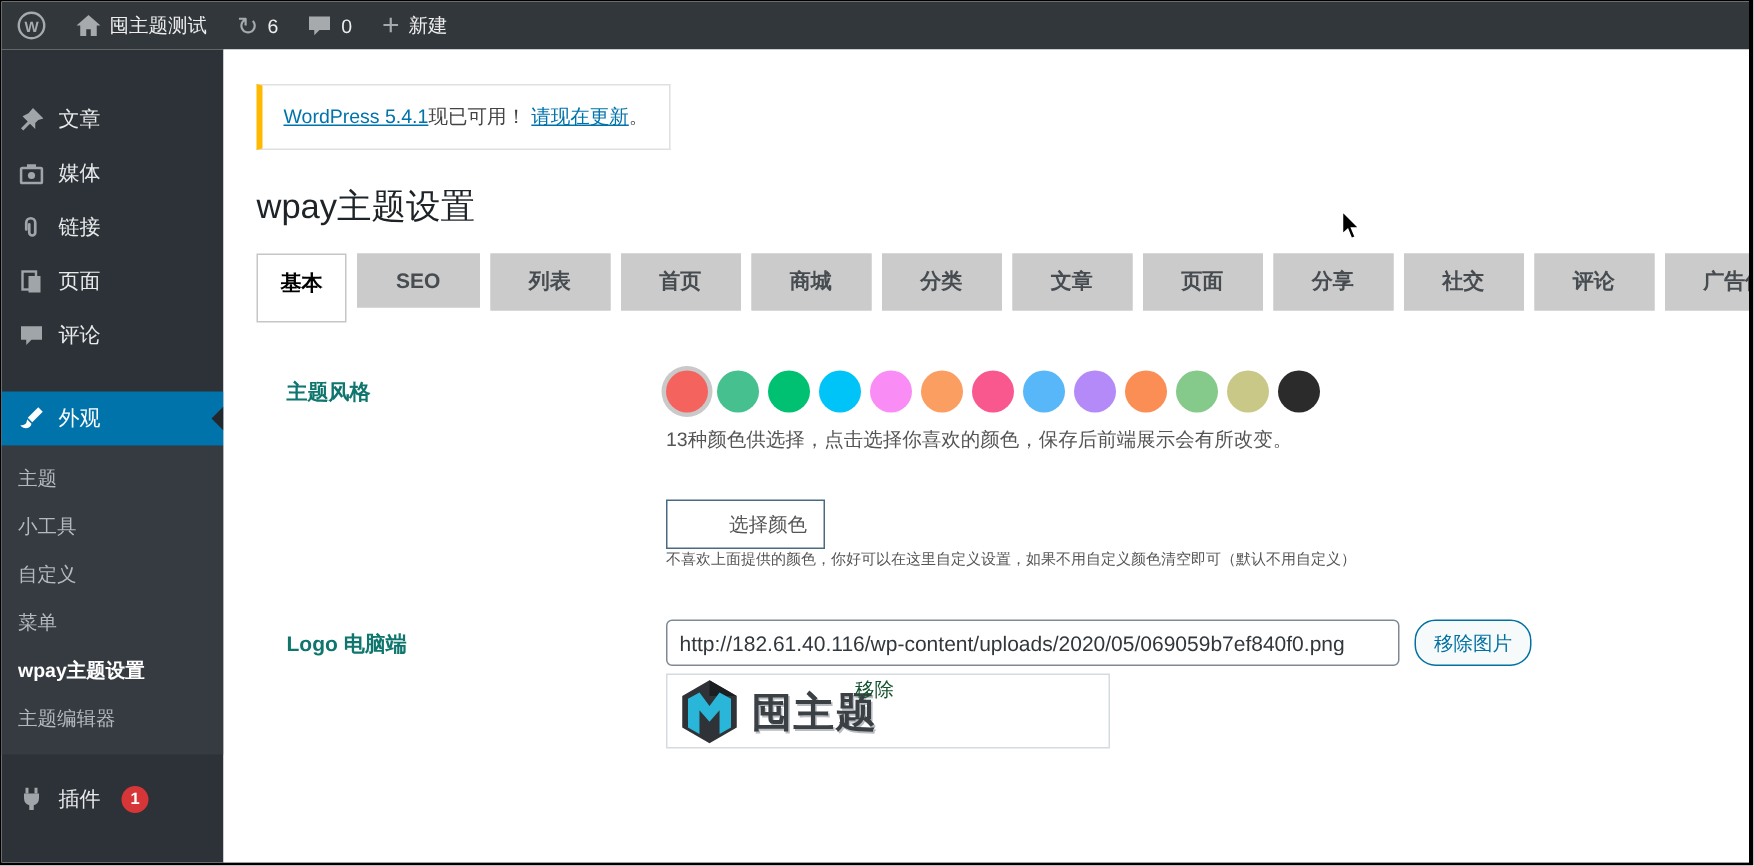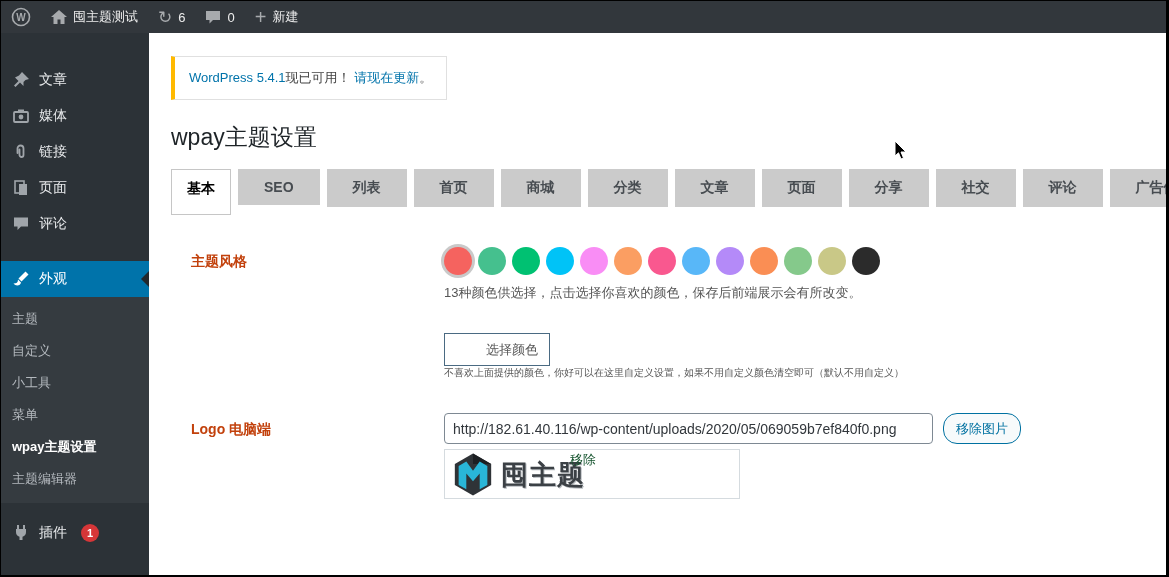--- a/index.html
+++ b/index.html
@@ -26,33 +26,33 @@
   .menu-arrow { position:absolute; right:0; top:50%; margin-top:-8px; width:0; height:0;
                 border-top:8px solid transparent; border-bottom:8px solid transparent; border-right:8px solid #23282d; }
   .submenu { background:#353b40; padding:6px 0 8px; }
   .submenu-item { padding:7px 8px 7px 11px; font-size:13px; color:#b4b9be; cursor:pointer; }
   .submenu-item.current { color:#fff; font-weight:bold; }
   .badge { display:inline-block; min-width:18px; height:18px; margin-left:5px; padding:0 3px; background:#d63638;
            border-radius:9px; color:#fff; font-size:11px; line-height:18px; text-align:center; font-weight:bold; }
 
   
   .content { flex:1; background:#fff; position:relative; padding:23px 0 0 22px; overflow:hidden; }
-  a.link { color:#0073aa; cursor:pointer; }
+  a.link { color:#0073aa; text-decoration:underline; cursor:pointer; }
   .notice { display:inline-block; background:#fff; border:1px solid #e0e0e0; border-left:4px solid #ffb900;
             padding:12px 14px; font-size:13px; color:#444; }
   .page-title { margin-top:22px; font-size:23px; font-weight:400; color:#1d2327; }
 
   .tabs { display:flex; gap:7px; margin-top:16px; align-items:flex-start; }
   .tab { background:#cbcbcb; border:1px solid #cbcbcb; padding:9px 25px; font-size:14px; font-weight:600;
          color:#474c51; cursor:pointer; white-space:nowrap; }
   .tab.active { background:#fff; border:1px solid #c6c6c6; color:#000; padding:10px 15px 16px; }
 
   .form { margin-top:30px; }
   .form-row { display:flex; }
-  .row-label { width:273px; flex:0 0 273px; padding:8px 10px 0 20px; font-size:14px; font-weight:bold; color:#c2410c; }
+  .row-label { width:273px; flex:0 0 273px; padding:8px 10px 0 20px; font-size:14px; font-weight:bold; color:#0f766e; }
   .row-field { flex:1; }
 
   .palette { display:flex; gap:6px; align-items:center; padding-top:2px; }
   .dot { width:28px; height:28px; border-radius:50%; cursor:pointer; flex:0 0 28px; }
   .dot.selected { box-shadow:0 0 0 3px #c9c9c9; }
   .hint { margin-top:9px; font-size:13px; color:#555; }
   .hint2 { margin-top:0; font-size:10px; color:#555; }
 
   .color-picker { margin-top:31px; display:inline-flex; border:1px solid #4a6a82; height:33px; align-items:center; cursor:pointer; background:#fff; }
   .cp-swatch { width:30px; background:#fff; border-right:1px solid #9bb0bd; }
@@ -169,22 +169,22 @@
                 <path d="M12.5 0.5 L15.5 3.5 L8.5 10.5 L5.5 7.5 Z" fill="currentColor"></path>
                 <path d="M5 8.5 C5 11.5 3.5 12.5 0.5 12.5 C2.5 15.5 7.5 15 8 11.5 Z" fill="currentColor"></path>
               </svg>
         </span>
         <span>外观</span>
         <span class="menu-arrow"></span>
       </div>
 
       <div class="submenu">
         <div class="submenu-item">主题</div>
+        <div class="submenu-item">小工具</div>
         <div class="submenu-item">自定义</div>
-        <div class="submenu-item">小工具</div>
         <div class="submenu-item">菜单</div>
         <div class="submenu-item current">wpay主题设置</div>
         <div class="submenu-item">主题编辑器</div>
       </div>
 
       <div class="menu-item sep-before" style="margin-top:12px;">
         <span class="mi-icon">
           <svg width="16" height="16" viewBox="0 0 16 16">
                 <path d="M5 0 V4 M11 0 V4" stroke="currentColor" stroke-width="2"></path>
                 <path d="M3 4 H13 V7 A5 5 0 0 1 9.5 11.8 V15 H6.5 V11.8 A5 5 0 0 1 3 7 Z" fill="currentColor"></path>

